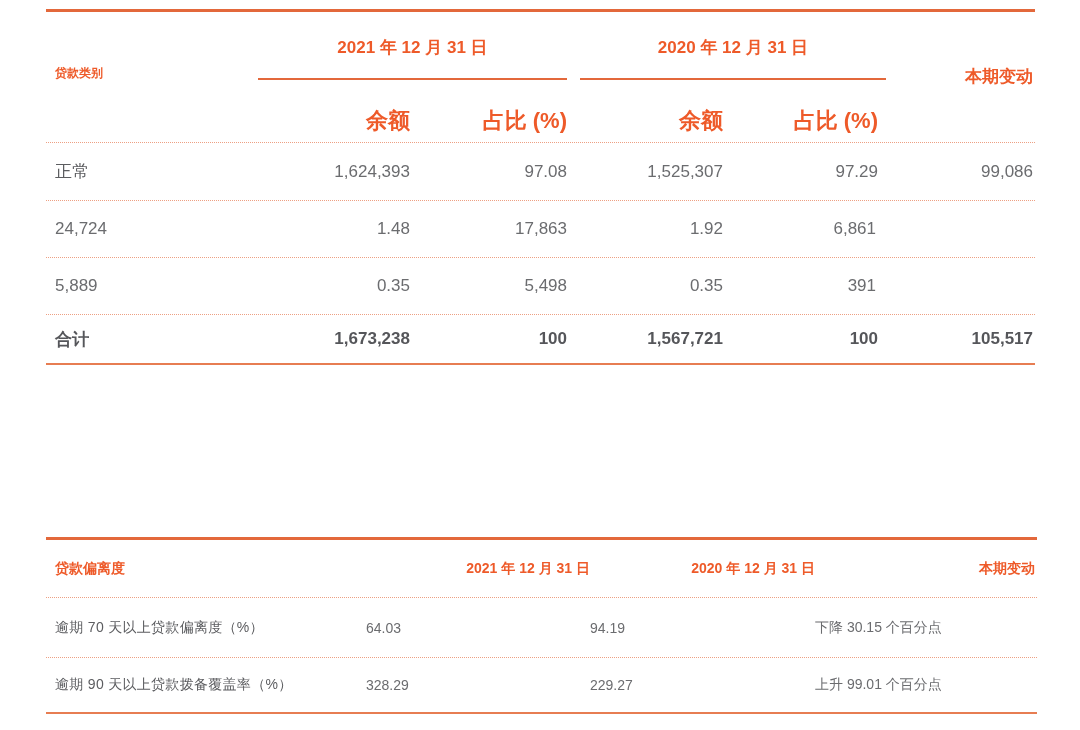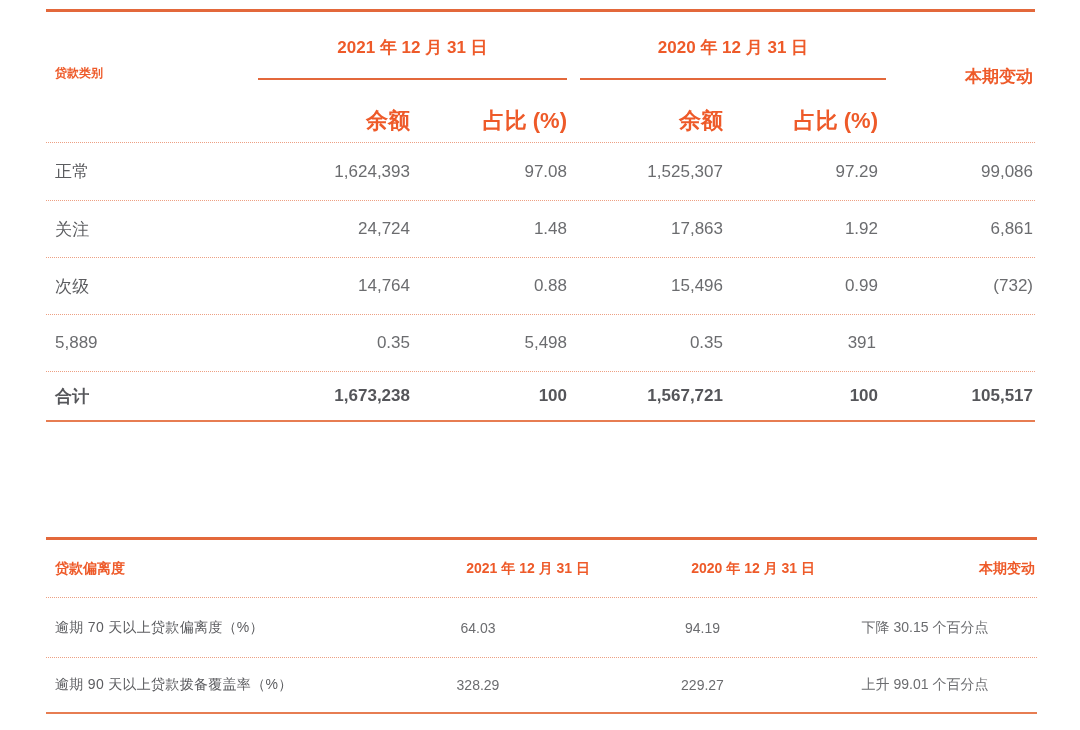--- a/index.html
+++ b/index.html
@@ -59,21 +59,21 @@
   .t2-header > div { text-align:right; }
   .t2-header > div:first-child { text-align:left; padding-left:9px; }
   .t2-header > div:last-child { padding-right:2px; }
   .t2-body { border-bottom:2px solid #E77D52; }
   .t2-row {
     display:grid;
     grid-template-columns:320px 224px 225px 222px;
     align-items:center; height:59px;
   }
   .t2-row + .t2-row { border-top:1px dotted #EDA083; height:55px; }
-  .t2-row > div { text-align:center; }
+  .t2-row > div { text-align:left; }
   .t2-row > div:first-child { text-align:left; padding-left:9px; white-space:nowrap; }
   .t2-row > div:last-child { padding-right:2px; }
 </style>
 </head>
 <body>
 
 <div class="page">
 
   <div class="t1">
     <div class="t1-header">
@@ -94,36 +94,27 @@
       <div class="t1-row">
         <div class="row-label">正常</div>
         <div class="num">1,624,393</div>
         <div class="num">97.08</div>
         <div class="num">1,525,307</div>
         <div class="num">97.29</div>
         <div class="num">99,086</div>
       </div>
 
       <div class="t1-row">
-        <div class="row-label">关注</div>
         <div class="num">24,724</div>
         <div class="num">1.48</div>
         <div class="num">17,863</div>
         <div class="num">1.92</div>
         <div class="num">6,861</div>
       </div>
 
-      <div class="t1-row">
-        <div class="row-label">次级</div>
-        <div class="num">14,764</div>
-        <div class="num">0.88</div>
-        <div class="num">15,496</div>
-        <div class="num">0.99</div>
-        <div class="num">(732)</div>
-      </div>
 
       <div class="t1-row">
         <div class="num">5,889</div>
         <div class="num">0.35</div>
         <div class="num">5,498</div>
         <div class="num">0.35</div>
         <div class="num">391</div>
       </div>
 
 

